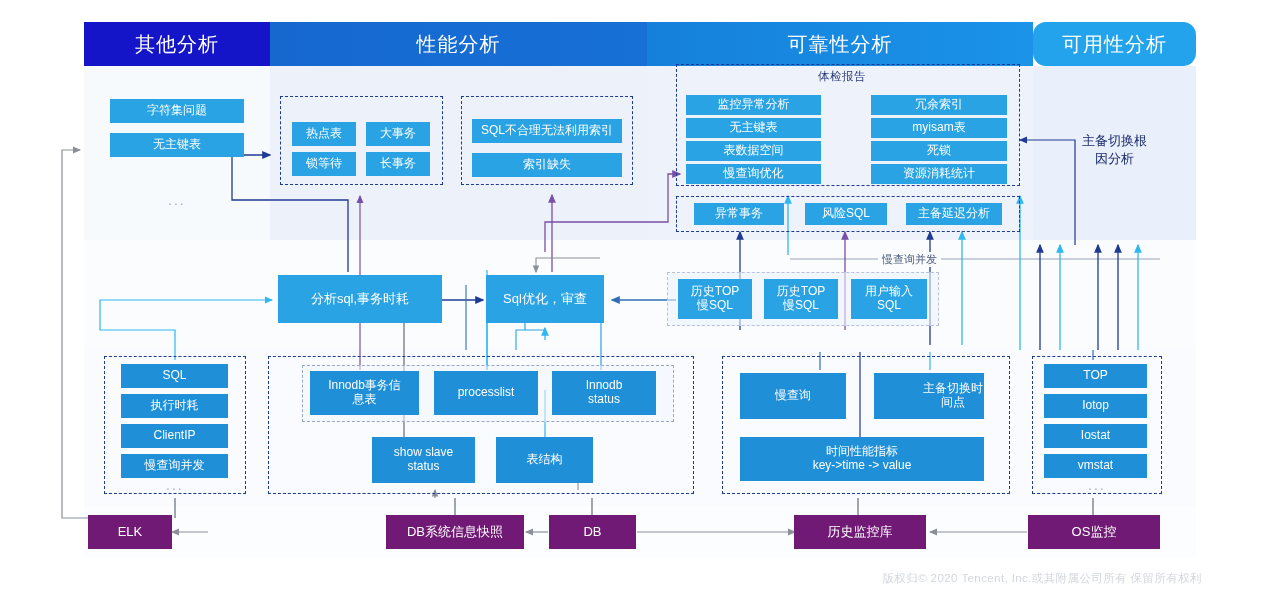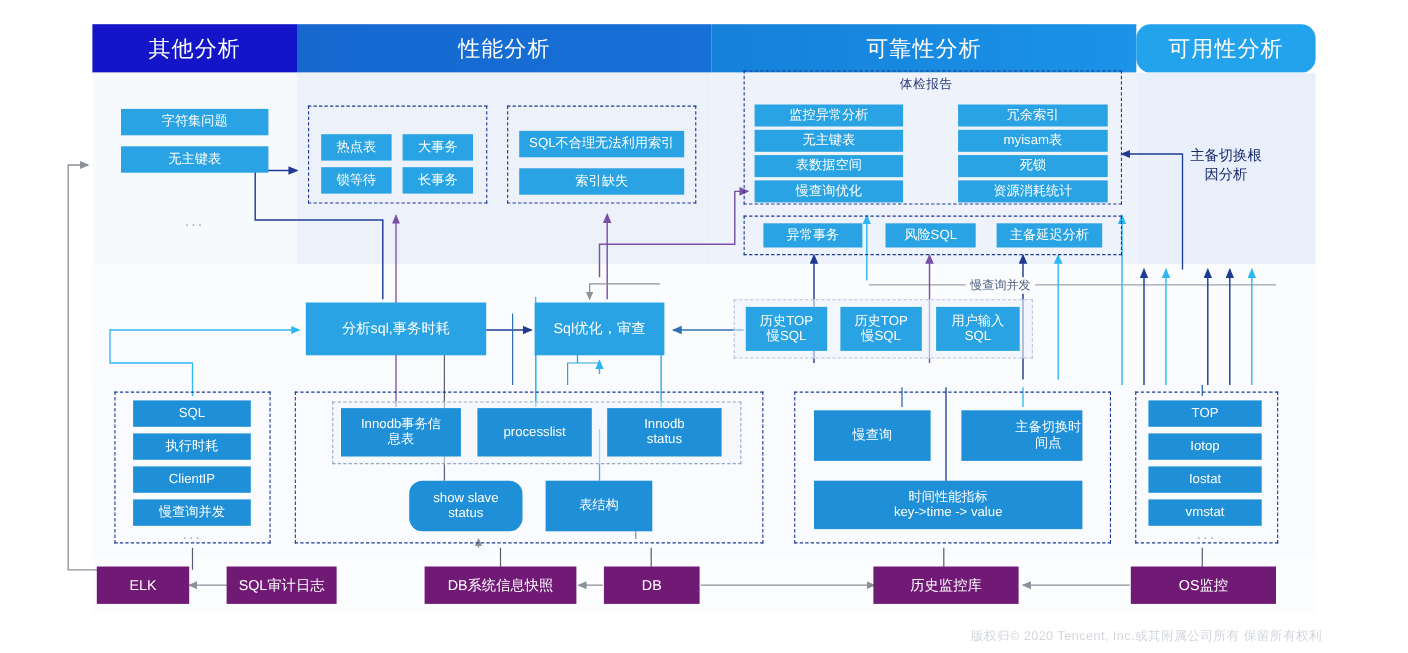--- a/index.html
+++ b/index.html
@@ -256,39 +256,38 @@
   <div class="chip dark" style="left:121px;top:454px;width:107px;height:24px;">慢查询并发</div>
   <div class="ellipsis" style="left:166px;top:477px;">...</div>
 
   <div class="dgroup" style="left:268px;top:356px;width:426px;height:138px;"></div>
   <div class="dgroup light" style="left:302px;top:365px;width:372px;height:57px;"></div>
   <div class="chip dark" style="left:310px;top:371px;width:109px;height:44px;white-space:pre-line;">Innodb事务信
 息表</div>
   <div class="chip dark" style="left:434px;top:371px;width:104px;height:44px;">processlist</div>
   <div class="chip dark" style="left:552px;top:371px;width:104px;height:44px;white-space:pre-line;">Innodb
 status</div>
-  <div class="chip dark" style="left:372px;top:437px;width:103px;height:46px;white-space:pre-line;border-radius:12px;">show slave
+  <div class="chip dark" style="left:372px;top:437px;width:103px;height:46px;white-space:pre-line;">show slave
 status</div>
   <div class="chip dark" style="left:496px;top:437px;width:97px;height:46px;">表结构</div>
 
   <div class="dgroup" style="left:722px;top:356px;width:288px;height:138px;"></div>
   <div class="chip dark" style="left:740px;top:373px;width:106px;height:46px;">慢查询</div>
   <div class="chip dark" style="left:874px;top:373px;width:110px;height:46px;padding-left:48px;">主备切换时间点</div>
   <div class="chip dark" style="left:740px;top:437px;width:244px;height:44px;white-space:pre-line;">时间性能指标
 key-&gt;time -&gt; value</div>
 
   <div class="dgroup" style="left:1032px;top:356px;width:130px;height:138px;"></div>
   <div class="chip dark" style="left:1044px;top:364px;width:103px;height:24px;">TOP</div>
   <div class="chip dark" style="left:1044px;top:394px;width:103px;height:24px;">Iotop</div>
   <div class="chip dark" style="left:1044px;top:424px;width:103px;height:24px;">Iostat</div>
   <div class="chip dark" style="left:1044px;top:454px;width:103px;height:24px;">vmstat</div>
   <div class="ellipsis" style="left:1088px;top:477px;">...</div>
 
   <div class="chip base" style="left:88px;top:515px;width:84px;height:34px;">ELK</div>
-  <div class="chip base" style="left:206px;top:515px;width:100px;height:34px;">SQL审计日志</div>
   <div class="chip base" style="left:386px;top:515px;width:138px;height:34px;">DB系统信息快照</div>
   <div class="chip base" style="left:549px;top:515px;width:87px;height:34px;">DB</div>
   <div class="chip base" style="left:794px;top:515px;width:132px;height:34px;">历史监控库</div>
   <div class="chip base" style="left:1028px;top:515px;width:132px;height:34px;">OS监控</div>
 
   <div id="footer">版权归© 2020 Tencent, Inc.或其附属公司所有  保留所有权利</div>
 
 </div>
 
 </body></html>

